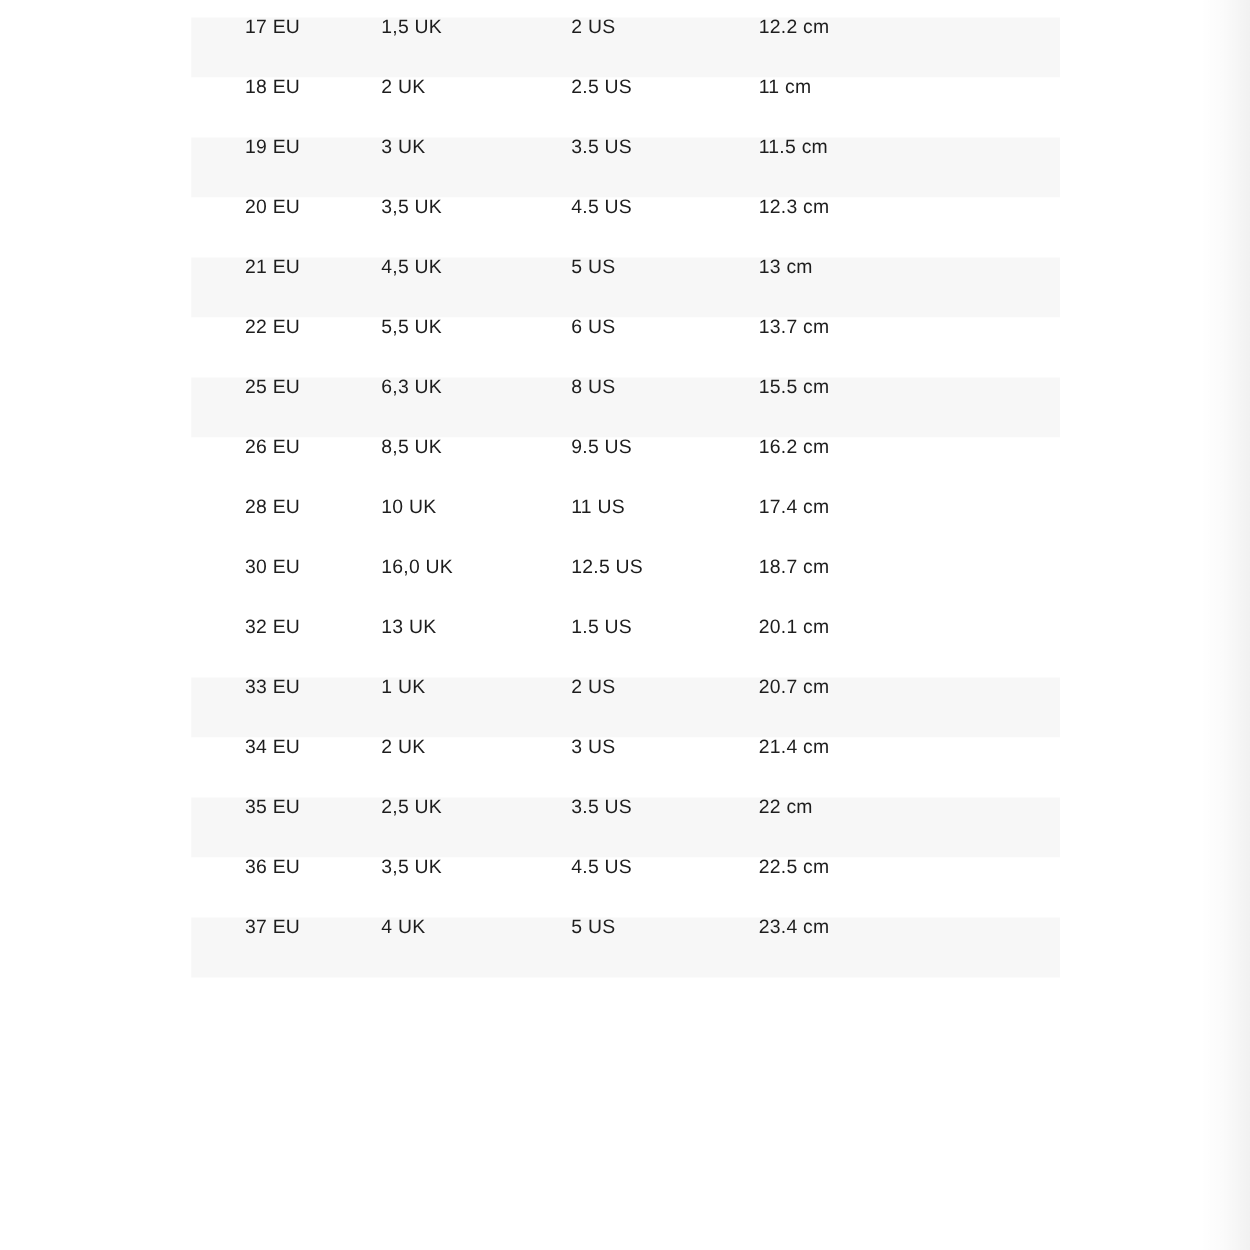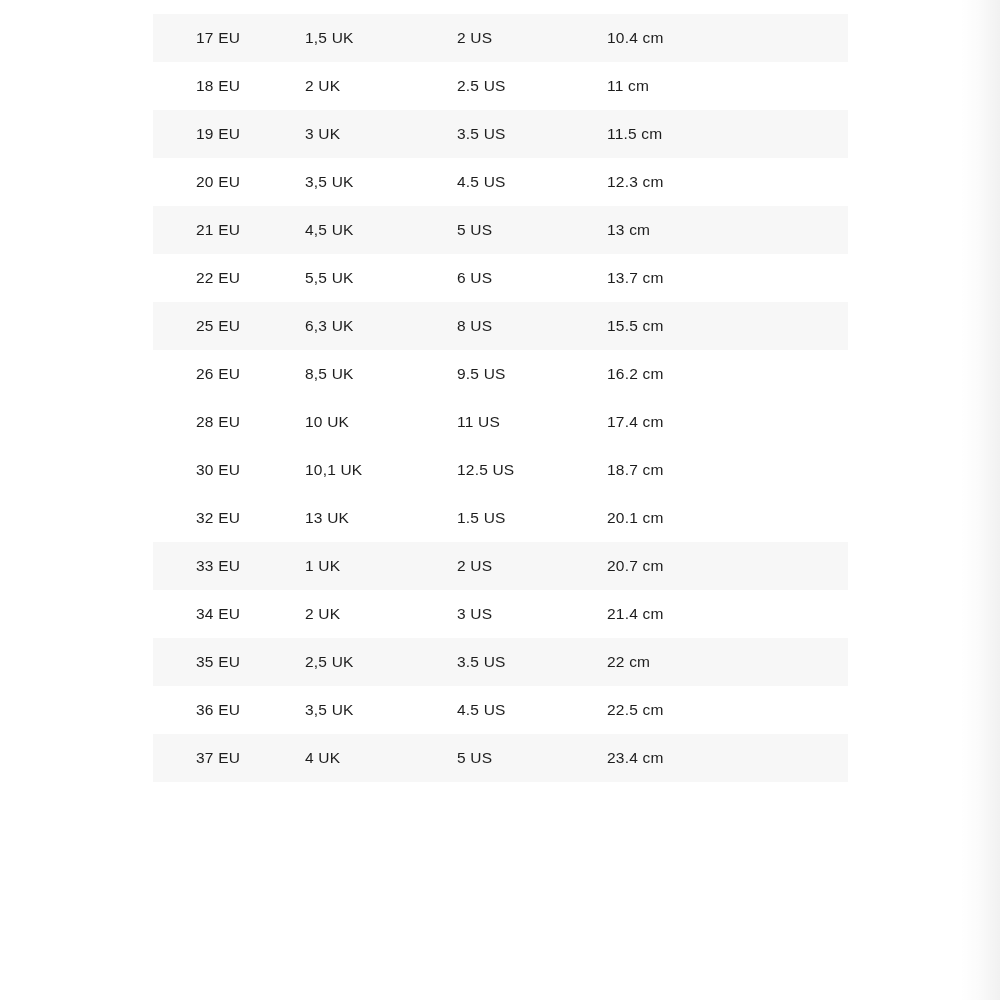--- a/index.html
+++ b/index.html
@@ -29,21 +29,21 @@
 
   #size-chart {
     position: absolute;
     left: 153px;
     top: 14px;
     width: 695px;
   }
 
   .size-row {
     display: flex;
-    align-items: center;
+    align-items: flex-start;
     height: 48px;
     background: #ffffff;
   }
   .size-row.striped {
     background: #f7f7f7;
   }
 
   .cell {
     font-size: 15.5px;
     line-height: 1;
@@ -60,21 +60,21 @@
 </head>
 <body>
 
 <div id="right-edge-shade"></div>
 
 <div id="size-chart">
     <div class="size-row striped">
       <div class="cell col-eu">17 EU</div>
       <div class="cell col-uk">1,5 UK</div>
       <div class="cell col-us">2 US</div>
-      <div class="cell col-cm">10.4 cm</div>
+      <div class="cell col-cm">12.2 cm</div>
     </div>
     <div class="size-row">
       <div class="cell col-eu">18 EU</div>
       <div class="cell col-uk">2 UK</div>
       <div class="cell col-us">2.5 US</div>
       <div class="cell col-cm">11 cm</div>
     </div>
     <div class="size-row striped">
       <div class="cell col-eu">19 EU</div>
       <div class="cell col-uk">3 UK</div>
@@ -112,21 +112,21 @@
       <div class="cell col-cm">16.2 cm</div>
     </div>
     <div class="size-row">
       <div class="cell col-eu">28 EU</div>
       <div class="cell col-uk">10 UK</div>
       <div class="cell col-us">11 US</div>
       <div class="cell col-cm">17.4 cm</div>
     </div>
     <div class="size-row">
       <div class="cell col-eu">30 EU</div>
-      <div class="cell col-uk">10,1 UK</div>
+      <div class="cell col-uk">16,0 UK</div>
       <div class="cell col-us">12.5 US</div>
       <div class="cell col-cm">18.7 cm</div>
     </div>
     <div class="size-row">
       <div class="cell col-eu">32 EU</div>
       <div class="cell col-uk">13 UK</div>
       <div class="cell col-us">1.5 US</div>
       <div class="cell col-cm">20.1 cm</div>
     </div>
     <div class="size-row striped">

